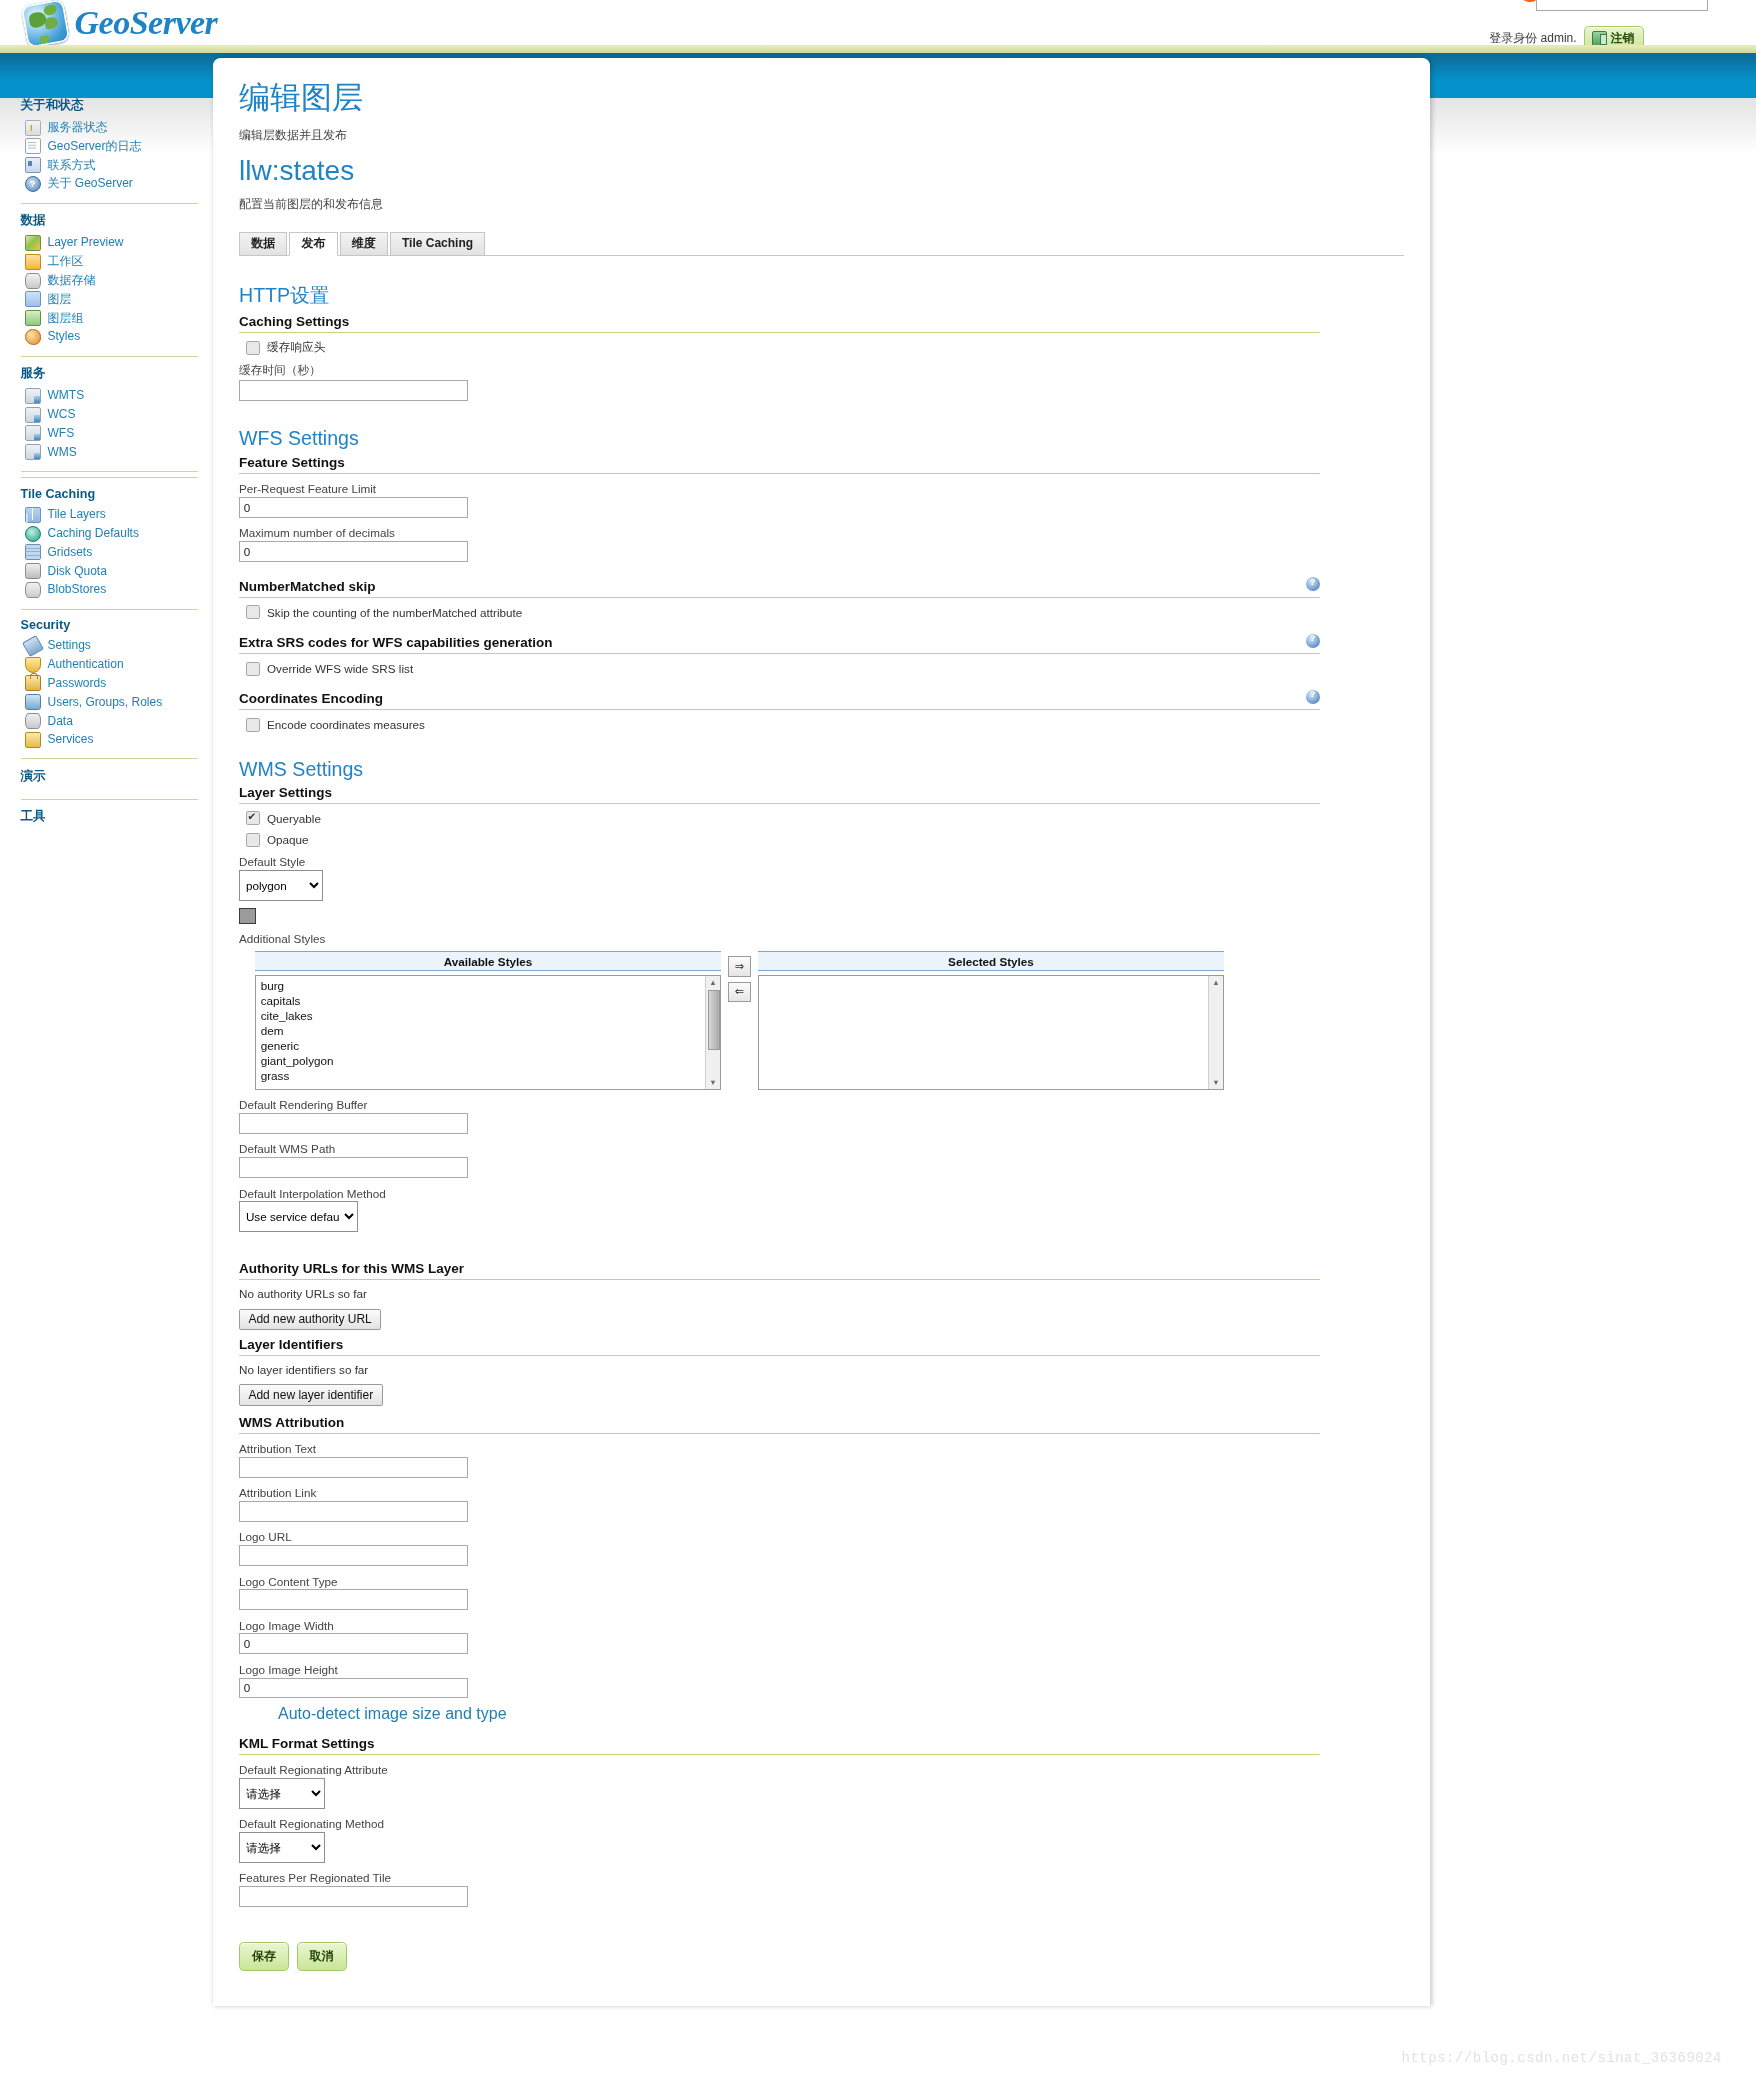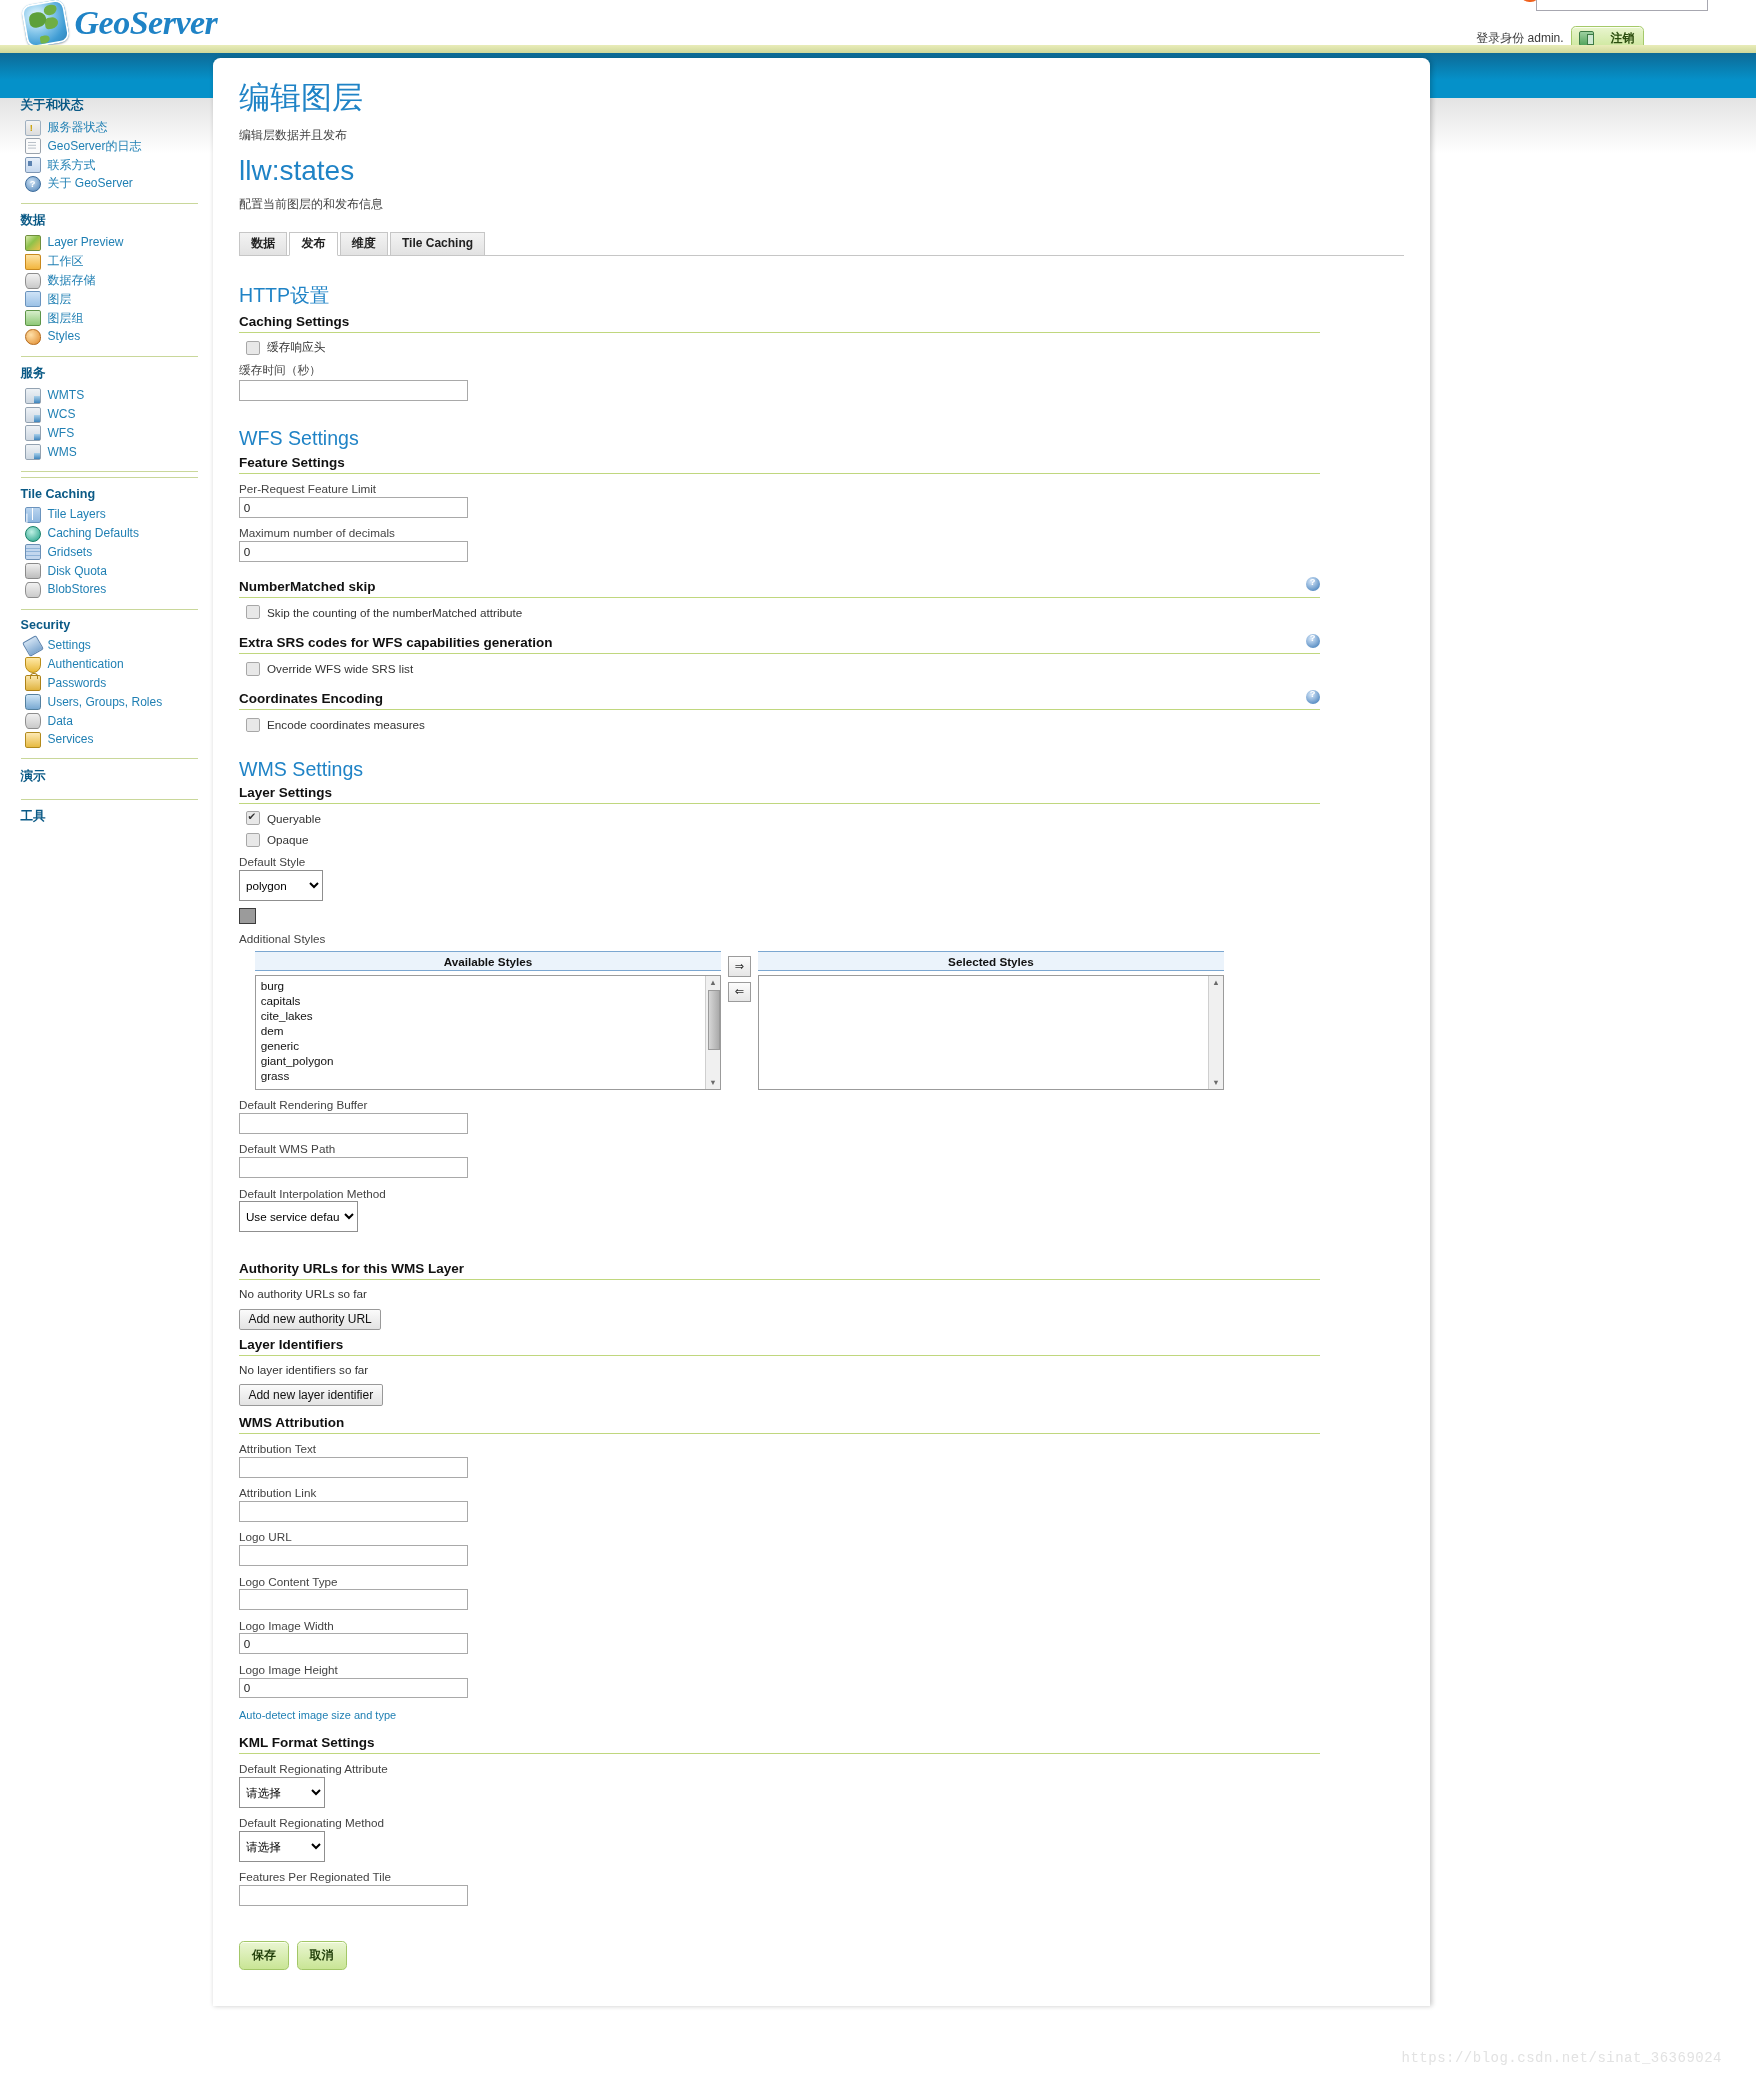--- a/index.html
+++ b/index.html
@@ -51,21 +51,21 @@
     font-style: italic; font-weight: bold;
     font-size: 34px; color: #1f83c6; letter-spacing: -0.5px;
   }
   .login-area {
     position: absolute; right: 112px; top: 26px;
     display: flex; align-items: center; gap: 7.5px;
     font-size: 12px; color: #333;
   }
   .login-text { color: #3b3b3b; }
   .btn-green {
-    display: inline-flex; align-items: center; gap: 17px;
+    display: inline-flex; align-items: center; gap: 4px;
     background: linear-gradient(#e9f5cf, #cbe698);
     border: 0.9px solid #a5c96a;
     border-radius: 4.7px;
     padding: 2.8px 8.4px 3.7px 6.5px;
     font-size: 12px; color: #2b4d0e; font-weight: bold;
     box-shadow: inset 0 0.9px 0 #fbffef;
     cursor: pointer;
   }
   .logout-ico {
     width: 13px; height: 13px;
@@ -334,21 +334,21 @@
   }
 
   button.gbtn {
     border: 0.9px solid #999; border-radius: 1.9px;
     background: linear-gradient(#fbfbfb,#e3e3e3);
     font-size: 12px; color: #111; padding: 2.8px 8.4px;
     font-family: "Liberation Sans", sans-serif;
     cursor: pointer; margin-top: 8.4px;
   }
   .plain-note { font-size: 11.7px; color: #333; margin-top: 7.5px; }
-  a.link { color: #1f7fb3; font-size: 11px; text-decoration: none; cursor: pointer; }
+  a.link { color: #1f7fb3; font-size: 16px; text-decoration: none; cursor: pointer; margin-left: 39px; }
 
   .save-row { display: flex; gap: 7.5px; margin-top: 35px; padding-bottom: 28px; }
   .save-btn {
     background: linear-gradient(#eaf6d2, #c9e595);
     border: 0.9px solid #a3c768; border-radius: 4.7px;
     padding: 4.7px 12px; font-size: 12px; font-weight: bold;
     color: #1f3d08; cursor: pointer;
     box-shadow: inset 0 0.9px 0 #fbffef;
   }
 

